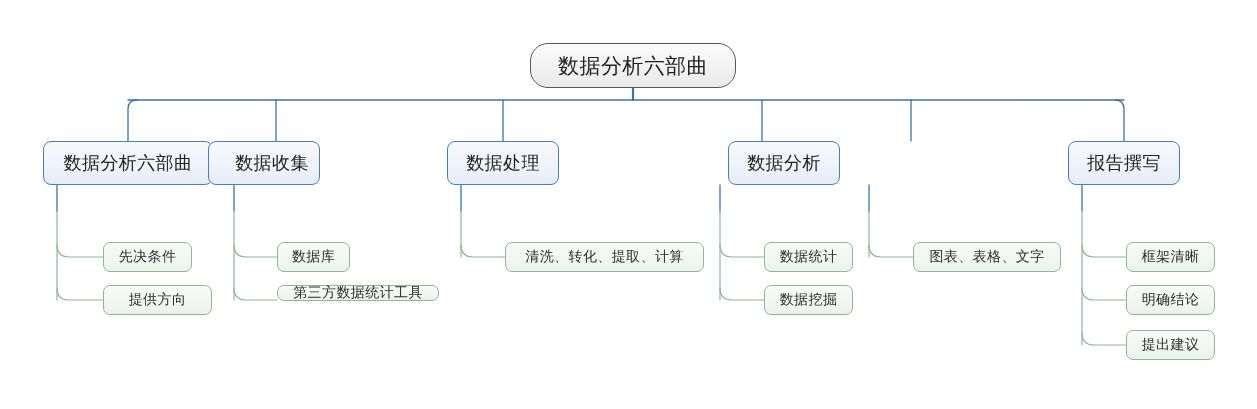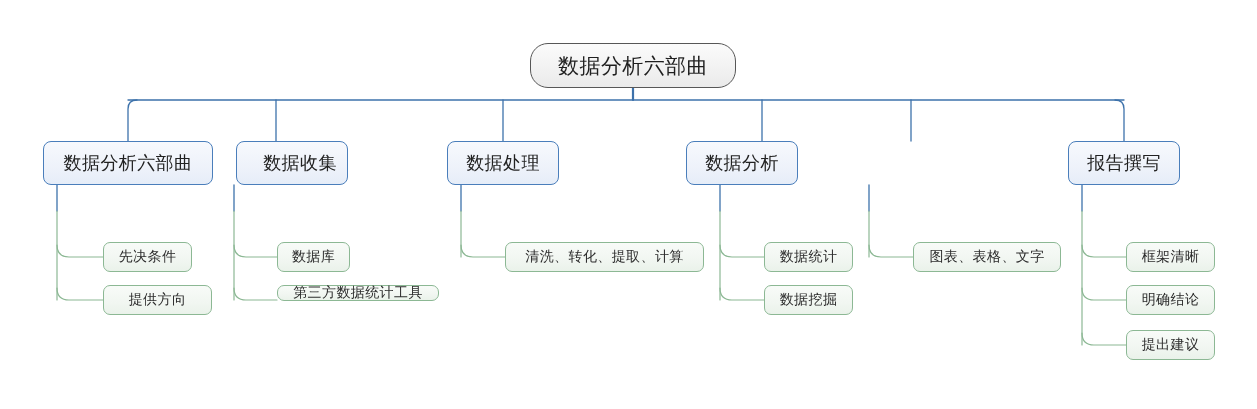--- a/index.html
+++ b/index.html
@@ -92,26 +92,26 @@
       <path d="M 1115 100 Q 1124 100 1124 109 L 1124 141" fill="none" stroke="#3d72ab" stroke-width="1.3" stroke-linecap="round"></path>
       <path d="M 1082 185 L 1082 211" fill="none" stroke="#3d72ab" stroke-width="1.3" stroke-linecap="round"></path>
       <path d="M 1082 211 L 1082 345" fill="none" stroke="#8cb894" stroke-width="1.2" stroke-linecap="round"></path>
       <path d="M 1082 245 Q 1082 257 1094 257 L 1126 257" fill="none" stroke="#8cb894" stroke-width="1.2" stroke-linecap="round"></path>
       <path d="M 1082 288 Q 1082 300 1094 300 L 1126 300" fill="none" stroke="#8cb894" stroke-width="1.2" stroke-linecap="round"></path>
       <path d="M 1082 333 Q 1082 345 1094 345 L 1126 345" fill="none" stroke="#8cb894" stroke-width="1.2" stroke-linecap="round"></path>
     </svg>
 <div class="node node-main" style="left: 43px; top: 141px; width: 170px; height: 44px;">数据分析六部曲</div>
     <div class="node node-leaf" style="left: 103px; top: 242px; width: 89px; height: 30px;">先决条件</div>
     <div class="node node-leaf" style="left: 103px; top: 285px; width: 109px; height: 30px;">提供方向</div>
-    <div class="node node-main" style="left: 236px; top: 141px; width: 112px; height: 44px; padding-left: 16px;">数据收集</div>
+    <div class="node node-main" style="left: 208px; top: 141px; width: 112px; height: 44px; padding-left: 16px;">数据收集</div>
     <div class="node node-leaf" style="left: 277px; top: 242px; width: 73px; height: 30px;">数据库</div>
     <div class="node node-leaf" style="left: 277px; top: 285px; width: 162px; height: 16px;">第三方数据统计工具</div>
     <div class="node node-main" style="left: 447px; top: 141px; width: 112px; height: 44px;">数据处理</div>
     <div class="node node-leaf" style="left: 505px; top: 242px; width: 199px; height: 30px;">清洗、转化、提取、计算</div>
-    <div class="node node-main" style="left: 686px; top: 141px; width: 112px; height: 44px;">数据分析</div>
+    <div class="node node-main" style="left: 728px; top: 141px; width: 112px; height: 44px;">数据分析</div>
     <div class="node node-leaf" style="left: 764px; top: 242px; width: 89px; height: 30px; text-align: right;">数据统计</div>
     <div class="node node-leaf" style="left: 764px; top: 285px; width: 89px; height: 30px;">数据挖掘</div>
     <div class="node node-leaf" style="left: 913px; top: 242px; width: 148px; height: 30px;">图表、表格、文字</div>
     <div class="node node-main" style="left: 1068px; top: 141px; width: 112px; height: 44px;">报告撰写</div>
     <div class="node node-leaf" style="left: 1126px; top: 242px; width: 89px; height: 30px;">框架清晰</div>
     <div class="node node-leaf" style="left: 1126px; top: 330px; width: 89px; height: 30px;">提出建议</div>
     <div class="node node-leaf" style="left: 1126px; top: 285px; width: 89px; height: 30px;">明确结论</div>
     <div class="node node-root" style="left: 530px; top: 43px; width: 206px; height: 45px;">数据分析六部曲</div>
   </div>
 

